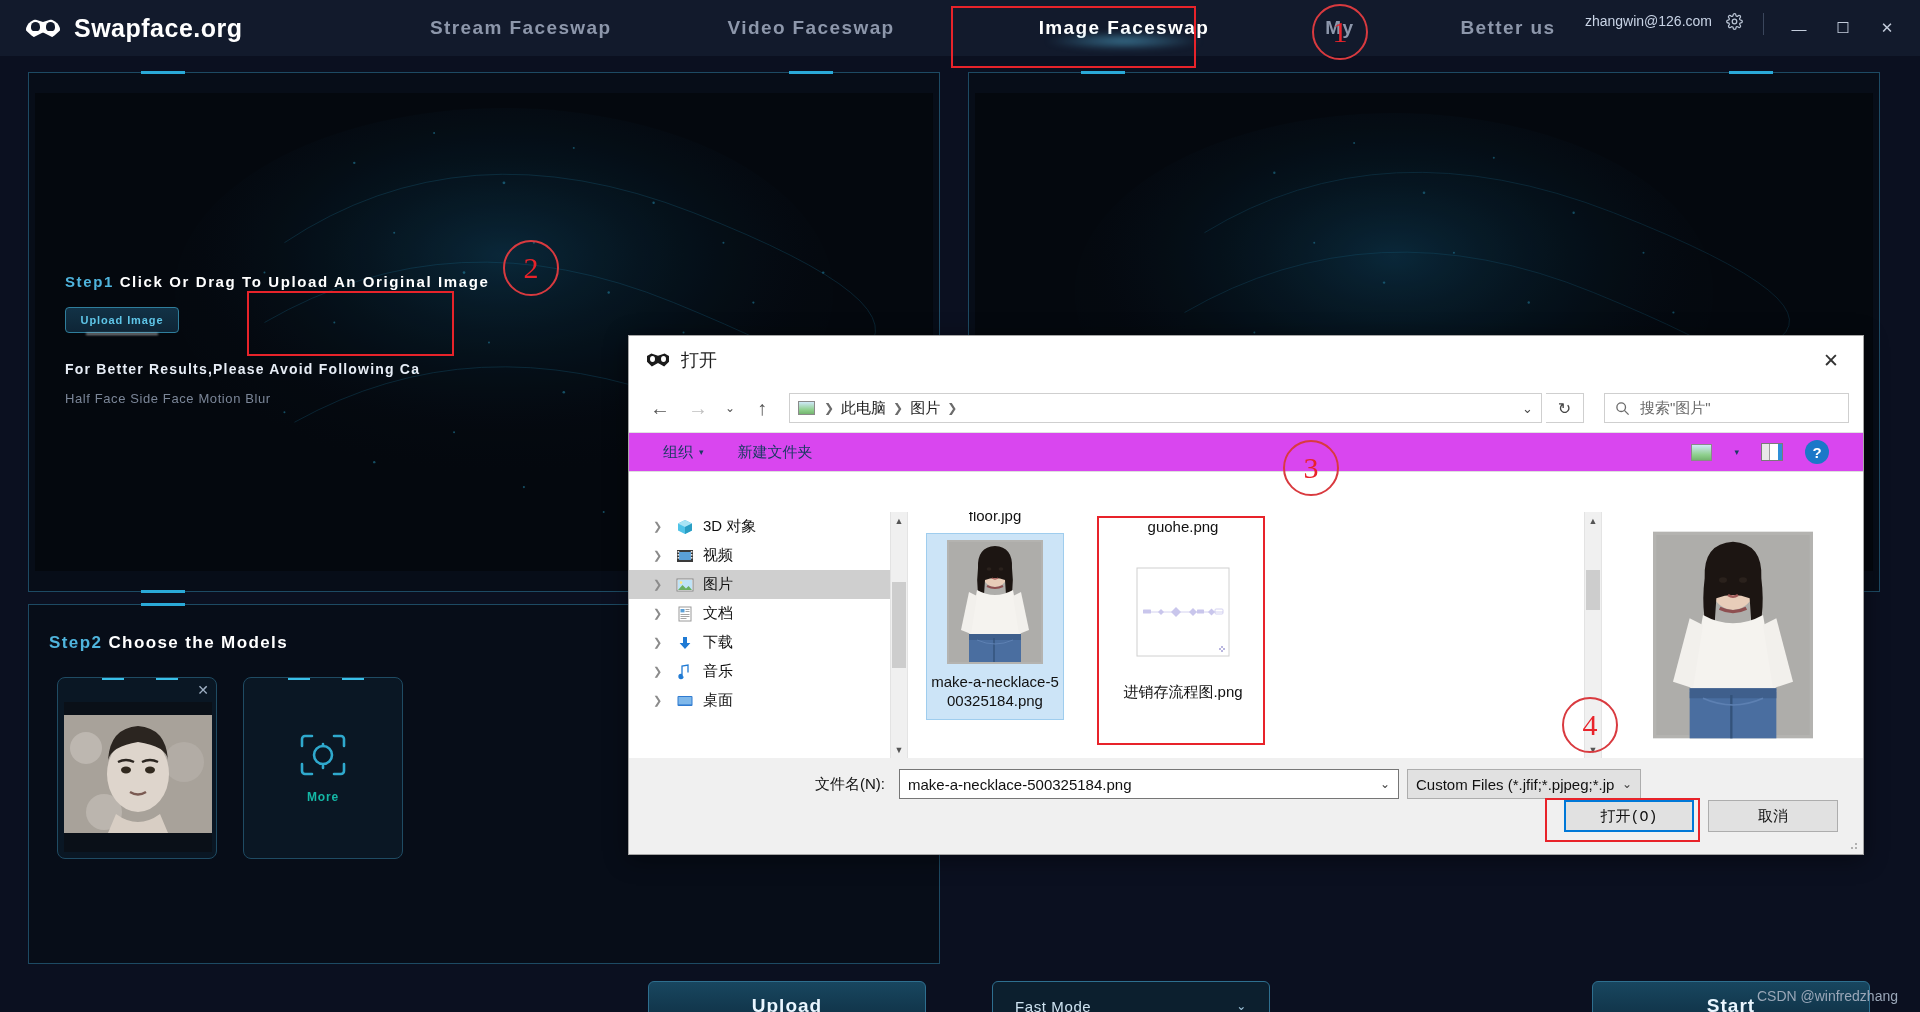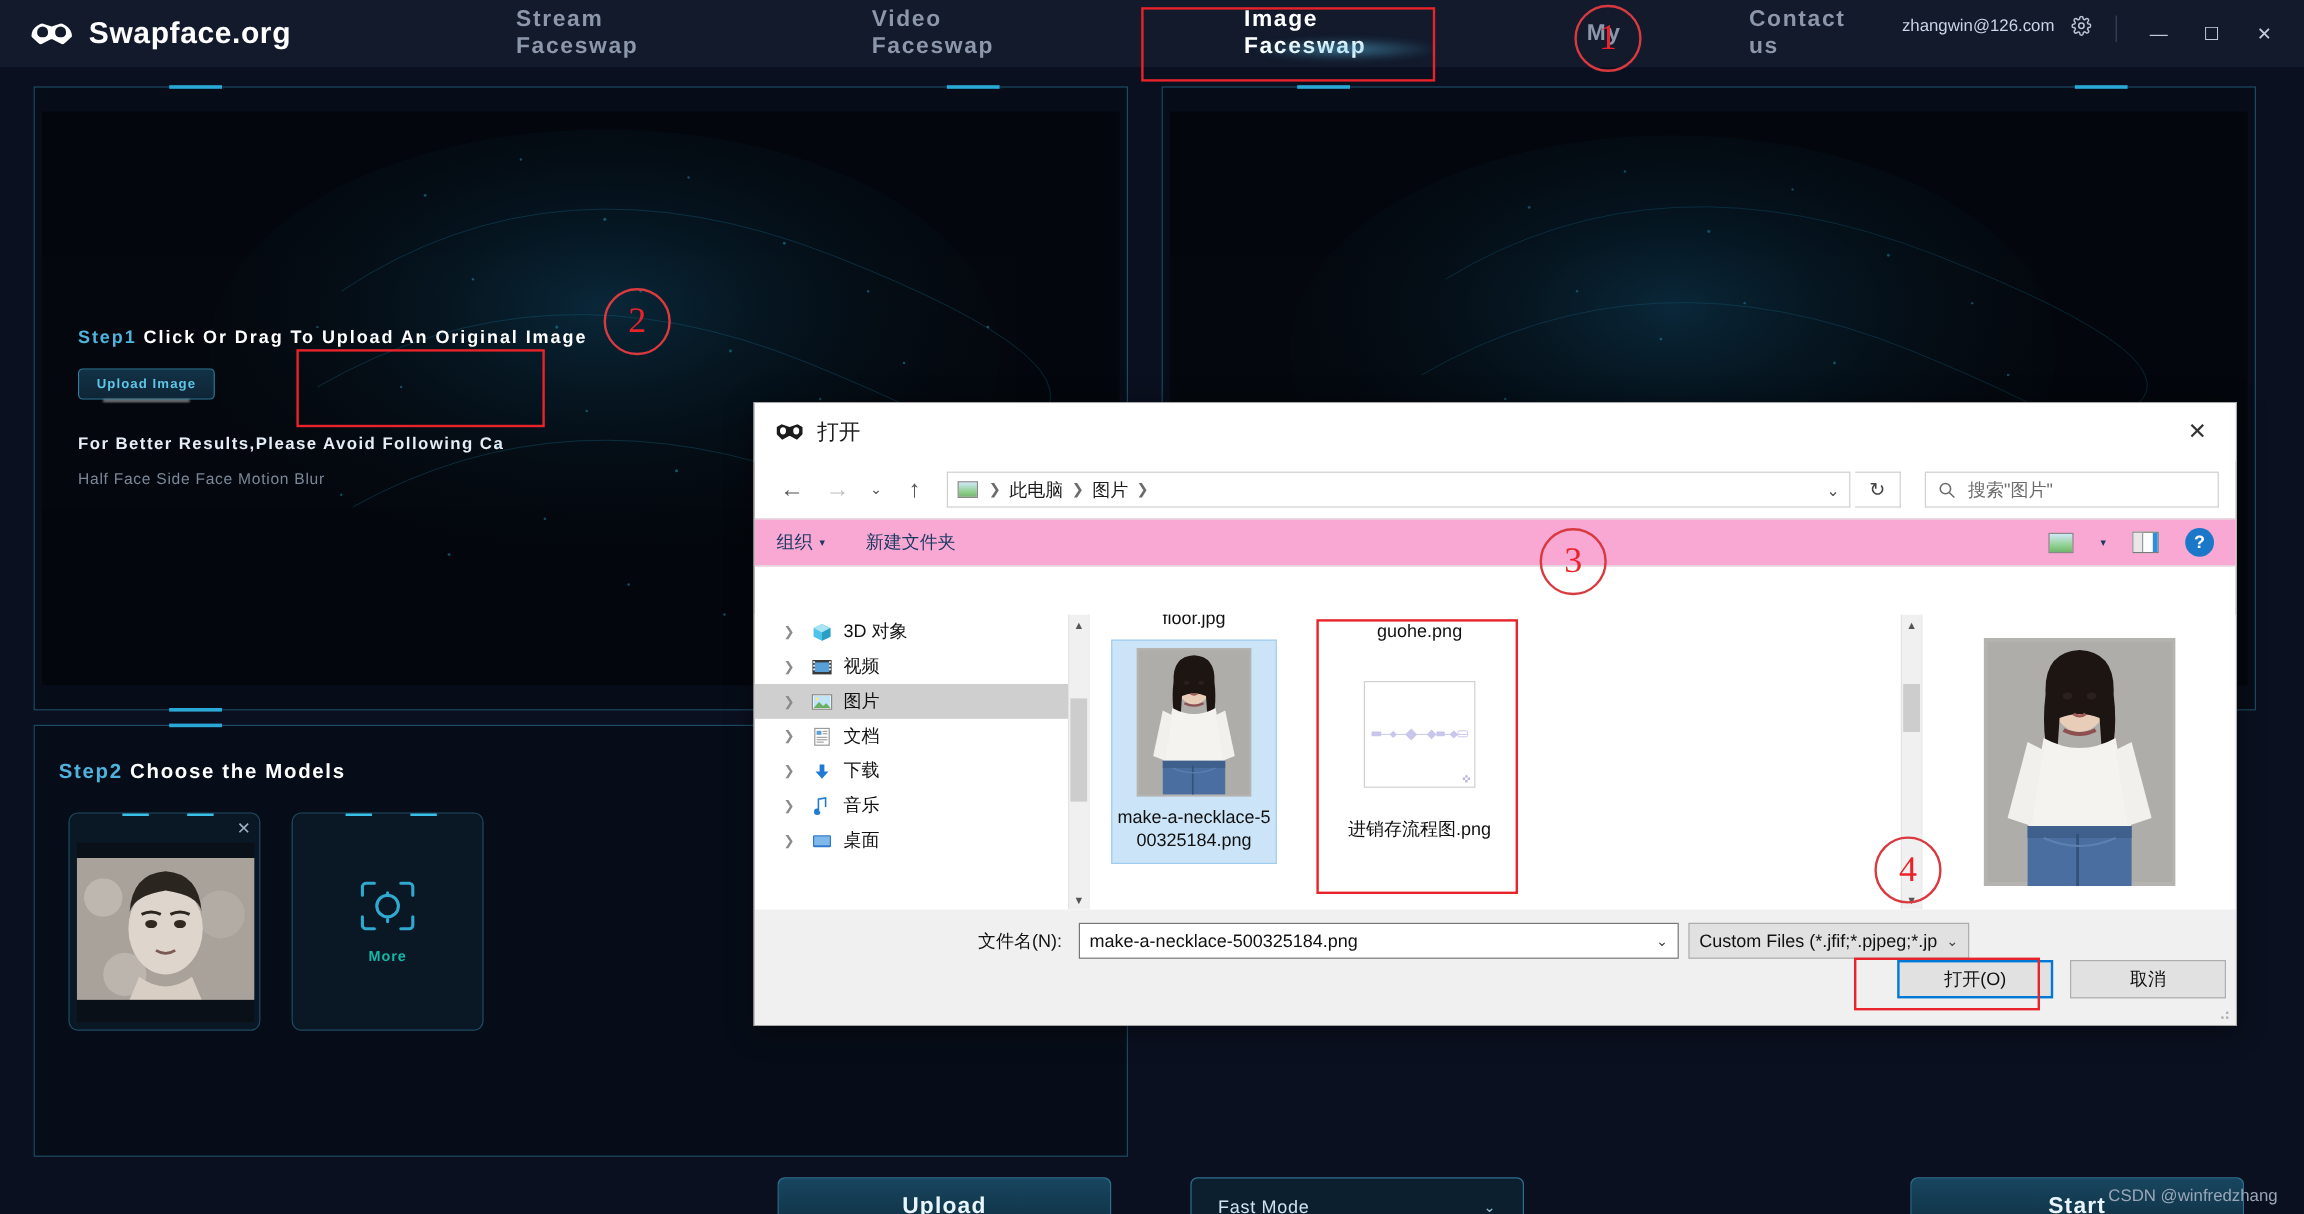--- a/index.html
+++ b/index.html
@@ -185,22 +185,22 @@
   .crumb-sep { color:#6b6b6b; font-size:12px; padding:0 3px; }
   .crumb-caret { margin-left:auto; color:#4a4a4a; font-size:13px; cursor:pointer; }
   .refresh-btn { width:38px; height:30px; border:1px solid #cfcfcf; border-left:none; background:#fff; display:flex; align-items:center; justify-content:center; font-size:16px; color:#444; cursor:pointer; }
   .search-box {
     width:245px; height:30px; border:1px solid #cfcfcf; background:#fff;
     display:flex; align-items:center; gap:10px; padding:0 10px; margin-left:16px;
   }
   .search-box .ph { font-size:15px; color:#6b6b6b; }
 
   .dlg-toolbar {
-    height:40px; background:#f9a8d4; border-top:1px solid #e2e2e2; border-bottom:1px solid #dedede;
-    display:flex; align-items:center; padding:0 18px; gap:34px;
+    height:40px; background:#d946ef; border-top:1px solid #e2e2e2; border-bottom:1px solid #dedede;
+    display:flex; align-items:center; padding:0 34px; gap:34px;
   }
   .tb-item { font-size:15px; color:#1b3a63; cursor:pointer; display:flex; align-items:center; gap:6px; }
   .tb-caret { font-size:9px; color:#1b3a63; }
   .tb-right { margin-left:auto; display:flex; align-items:center; gap:22px; }
   .tb-view { width:21px; height:17px; border:1px solid #8a8a8a; background:linear-gradient(180deg,#cfe8f8 0%,#8fd08e 65%,#74b56f 100%); cursor:pointer; }
   .tb-pane { width:22px; height:18px; border:1px solid #7a7a7a; background:#fff; position:relative; cursor:pointer; }
   .tb-pane::before { content:""; position:absolute; left:0; top:0; bottom:0; width:7px; background:#e8e8e8; border-right:1px solid #9b9b9b; }
   .tb-pane::after { content:""; position:absolute; right:0; top:0; bottom:0; width:4px; background:#2f8fd8; }
   .help-btn { width:24px; height:24px; border-radius:50%; background:#1b78c8; color:#fff; font-size:15px; font-weight:700; display:flex; align-items:center; justify-content:center; cursor:pointer; }
 
@@ -230,21 +230,21 @@
   .fn-input {
     position:absolute; left:270px; width:500px; height:30px; border:1px solid #767676; background:#fff;
     display:flex; align-items:center; padding:0 8px; font-size:15px; color:#111;
   }
   .fn-caret { position:absolute; right:8px; font-size:12px; color:#444; }
   .ftype {
     position:absolute; left:778px; width:234px; height:30px; background:#e1e1e1; border:1px solid #adadad;
     display:flex; align-items:center; padding:12px 8px; font-size:15px; color:#111; overflow:hidden; white-space:nowrap;
   }
   .ftype .c { position:absolute; right:8px; font-size:12px; color:#444; }
-  .btn-row { position:absolute; right:8px; bottom:22px; display:flex; gap:14px; }
+  .btn-row { position:absolute; right:25px; bottom:22px; display:flex; gap:14px;font-family:Liberation Mono, monospace; }
   .dlg-btn {
     width:130px; height:32px; background:#e1e1e1; border:1px solid #adadad;
     font-size:15px; color:#111; display:flex; align-items:center; justify-content:center; cursor:pointer;
   }
   .dlg-btn.primary { border:2px solid #0078d7; background:#e1e1e1; }
   .grip { position:absolute; right:4px; bottom:3px; width:12px; height:12px; }
 </style>
 </head>
 <body>
 
@@ -267,21 +267,21 @@
       <div class="nav-item spaced">
         <span>Video Faceswap</span>
       </div>
       <div class="nav-item active spaced" style="padding:0 44px;">
         <span>Image Faceswap</span>
       </div>
       <div class="nav-item spaced" style="margin-left:56px;">
         <span>My</span>
       </div>
       <div class="nav-item" style="margin-left:74px;">
-        <span>Contact us</span>
+        <span>Better us</span>
       </div>
     </div>
 
     <div class="nav-right">
       <span class="user-email">zhangwin@126.com</span>
       <span class="gear">
         <svg width="17" height="17" viewBox="0 0 24 24" fill="none" stroke="#b9c4d4" stroke-width="1.8">
           <circle cx="12" cy="12" r="3.2"></circle>
           <path d="M19.4 15a1.6 1.6 0 0 0 .3 1.8l.1.1a2 2 0 1 1-2.8 2.8l-.1-.1a1.6 1.6 0 0 0-1.8-.3 1.6 1.6 0 0 0-1 1.5V21a2 2 0 1 1-4 0v-.1A1.6 1.6 0 0 0 9 19.4a1.6 1.6 0 0 0-1.8.3l-.1.1a2 2 0 1 1-2.8-2.8l.1-.1a1.6 1.6 0 0 0 .3-1.8 1.6 1.6 0 0 0-1.5-1H3a2 2 0 1 1 0-4h.1A1.6 1.6 0 0 0 4.6 9a1.6 1.6 0 0 0-.3-1.8l-.1-.1a2 2 0 1 1 2.8-2.8l.1.1a1.6 1.6 0 0 0 1.8.3H9a1.6 1.6 0 0 0 1-1.5V3a2 2 0 1 1 4 0v.1a1.6 1.6 0 0 0 1 1.5 1.6 1.6 0 0 0 1.8-.3l.1-.1a2 2 0 1 1 2.8 2.8l-.1.1a1.6 1.6 0 0 0-.3 1.8V9a1.6 1.6 0 0 0 1.5 1H21a2 2 0 1 1 0 4h-.1a1.6 1.6 0 0 0-1.5 1z"></path>
         </svg>

